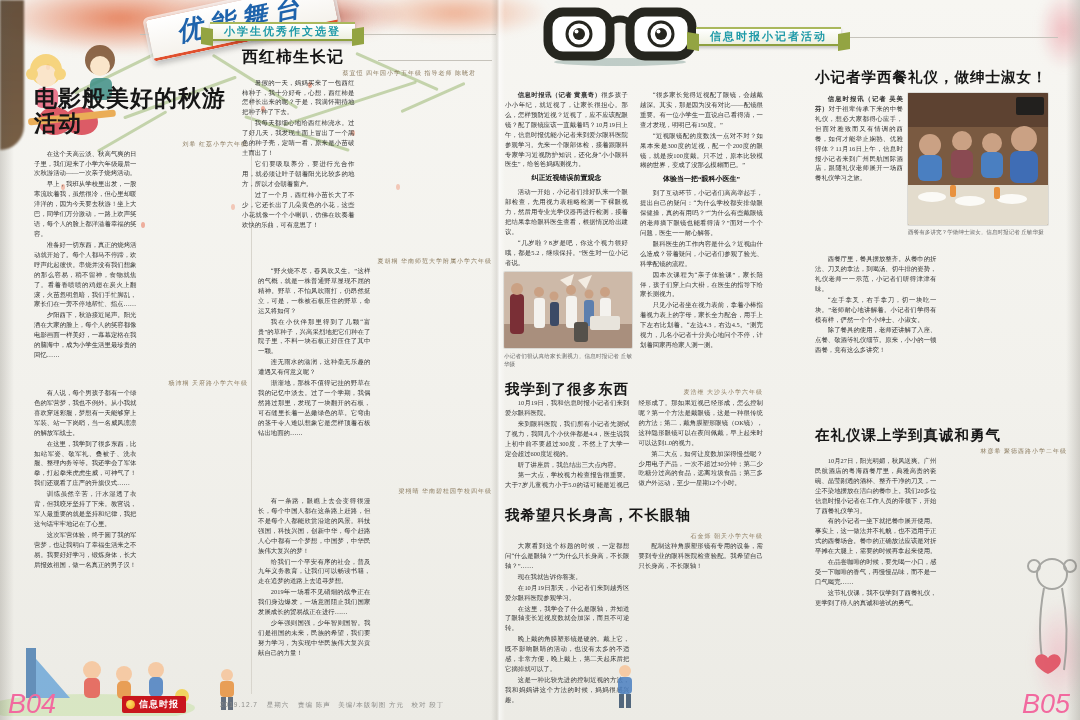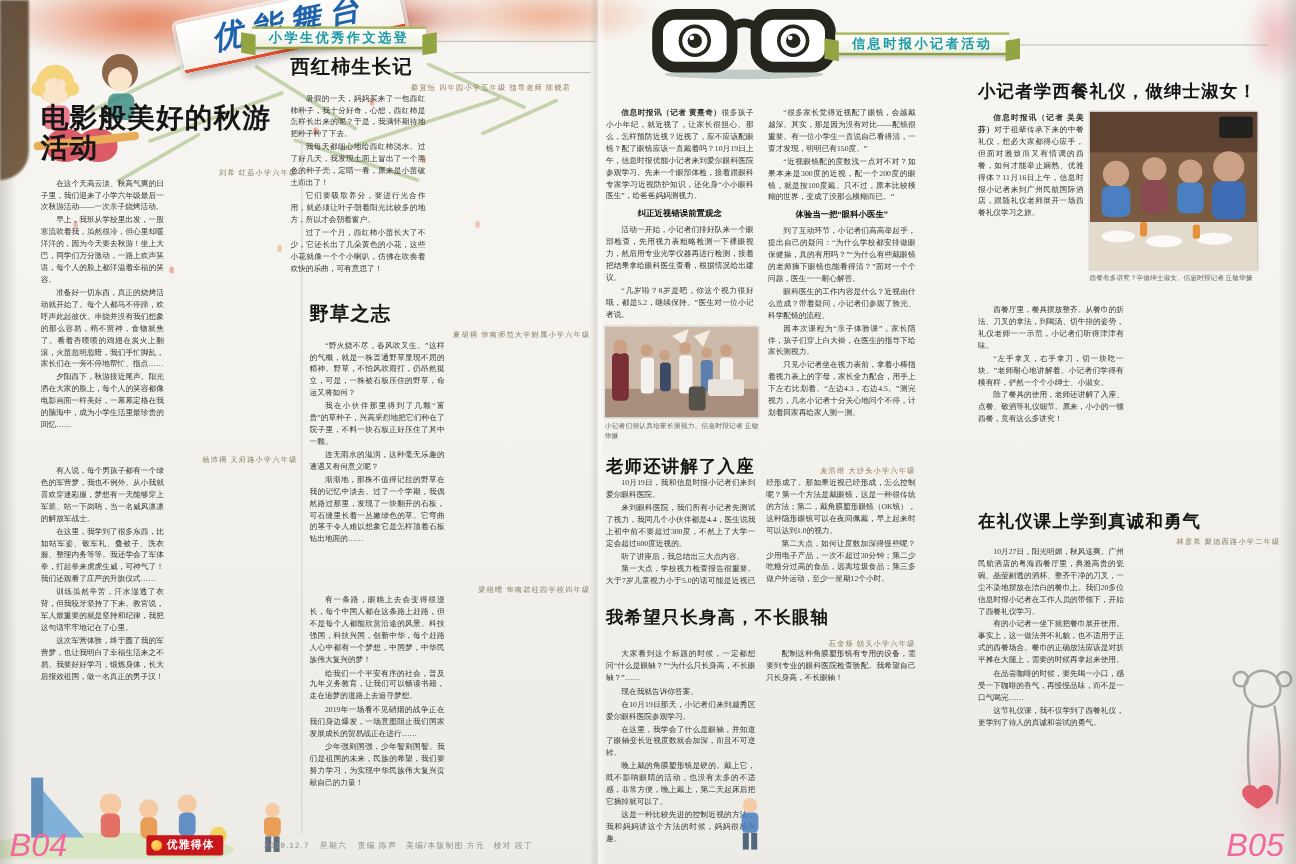--- a/index.html
+++ b/index.html
@@ -135,21 +135,20 @@
     <div class="byline">蔡宜恒 四年园小学五年级 指导老师 陈晓君</div>
     <div class="cols c2" style="height:158px">
       <p>暑假的一天，妈妈买来了一包西红柿种子，我十分好奇，心想，西红柿是怎样长出来的呢？于是，我满怀期待地把种子种了下去。</p>
       <p>我每天都细心地给西红柿浇水。过了好几天，我发现土面上冒出了一个黑色的种子壳，定睛一看，原来是小苗破土而出了！</p>
       <p>它们要吸取养分，要进行光合作用，就必须让叶子朝着阳光比较多的地方，所以才会朝着窗户。</p>
       <p>过了一个月，西红柿小苗长大了不少，它还长出了几朵黄色的小花，这些小花就像一个个小喇叭，仿佛在吹奏着欢快的乐曲，可有意思了！</p>
     </div>
   </div>
 
   <div class="art" style="left:258px;top:254px;width:234px">
-    <h2>野草之志</h2>
     <div class="byline">夏胡桐 华南师范大学附属小学六年级</div>
     <div class="cols c2" style="height:192px">
       <p>“野火烧不尽，春风吹又生。”这样的气概，就是一株普通野草显现不屈的精神。野草，不怕风吹雨打，仍昂然挺立，可是，一株被石板压住的野草，命运又将如何？</p>
       <p>我在小伙伴那里得到了几颗“富贵”的草种子，兴高采烈地把它们种在了院子里，不料一块石板正好压住了其中一颗。</p>
       <p>连无雨水的滋润，这种毫无乐趣的遭遇又有何意义呢？</p>
       <p>渐渐地，那株不值得记挂的野草在我的记忆中淡去。过了一个学期，我偶然路过那里，发现了一块翻开的石板，可石缝里长着一丛嫩绿色的草。它弯曲的茎干令人难以想象它是怎样顶着石板钻出地面的……</p>
     </div>
   </div>
 
   <div class="art" style="left:258px;top:484px;width:234px">
@@ -198,21 +197,21 @@
         <circle cx="85" cy="22" r="4.5" fill="#caa184"></circle>
       <rect x="96" y="26" width="11" height="30" rx="3" fill="#f4f2ee"></rect>
         <circle cx="101" cy="20" r="5" fill="#caa184"></circle>
       <rect x="86" y="44" width="30" height="14" rx="2" fill="#e8e4dc"></rect>
       <rect x="70" y="50" width="14" height="20" rx="3" fill="#55514b"></rect>
     </svg>
   </div>
   <div class="caption" style="left:504px;top:352px;width:128px">小记者们很认真给家长测视力。信息时报记者 丘敏华摄</div>
 
   <div class="art" style="left:505px;top:380px;width:258px">
-    <h2 class="small" style="display:inline-block">老师还讲解了入座</h2>
+    <h2 class="small" style="display:inline-block">我学到了很多东西</h2>
     <span class="byline" style="float:right;margin-top:8px">麦浩维 大沙头小学六年级</span>
     <div class="cols c2" style="height:102px;clear:both">
       <p>10月19日，我和信息时报小记者们来到爱尔眼科医院。</p>
       <p>来到眼科医院，我们所有小记者先测试了视力，我同几个小伙伴都是4.4，医生说我上初中前不要超过300度，不然上了大学一定会超过600度近视的。</p>
       <p>听了讲座后，我总结出三大点内容。</p>
       <p>第一大点，学校视力检查报告很重要。大于7岁儿童视力小于5.0的话可能是近视已经形成了。那如果近视已经形成，怎么控制呢？第一个方法是戴眼镜，这是一种很传统的方法；第二，戴角膜塑形眼镜（OK镜），这种隐形眼镜可以在夜间佩戴，早上起来时可以达到1.0的视力。</p>
       <p>第二大点，如何让度数加深得慢些呢？少用电子产品，一次不超过30分钟；第二少吃糖分过高的食品，远离垃圾食品；第三多做户外运动，至少一星期12个小时。</p>
 
     </div>
   </div>
@@ -312,21 +311,21 @@
       <circle cx="30" cy="34" r="15" fill="none" stroke="#9a9a96" stroke-width="2"></circle>
       <circle cx="12" cy="26" r="6" fill="none" stroke="#9a9a96" stroke-width="2"></circle>
       <circle cx="48" cy="26" r="6" fill="none" stroke="#9a9a96" stroke-width="2"></circle>
       <path d="M22 48 Q14 90 22 130" stroke="#9a9a96" stroke-width="2" fill="none"></path>
       <path d="M40 48 Q48 90 42 130" stroke="#9a9a96" stroke-width="2" fill="none"></path>
       <path d="M26 118 c-5-8-16-2-12 6 c3 6 12 10 12 10 c0 0 9-4 12-10 c4-8-7-14-12-6 Z" fill="#e0485a"></path>
     </svg>
   </div>
 
   <div class="pn l">B04</div>
-  <div class="brand">优雅得体</div>
+  <div class="brand">信息时报</div>
   <div class="meta">
     <span>2019.12.7</span>
     <span style="margin:0 6px">星期六</span>
     <span>责编 陈声　美编/本版制图 方元　校对 段丁</span>
   </div>
   <div class="pn r">B05</div>
 
   <div class="fold"></div>
   <div class="edge l"></div>
   <div class="edge r"></div>

